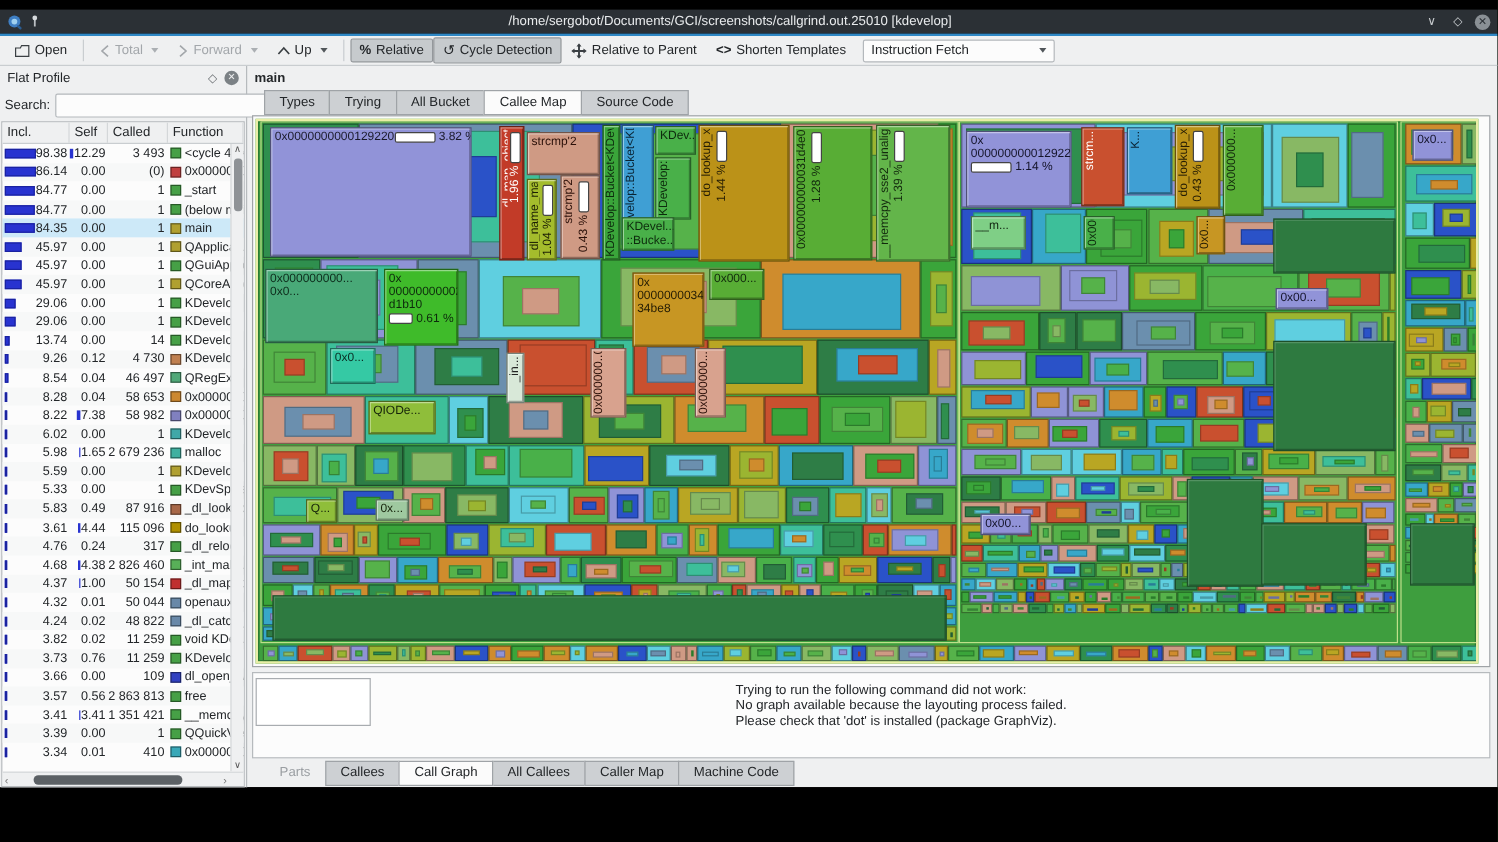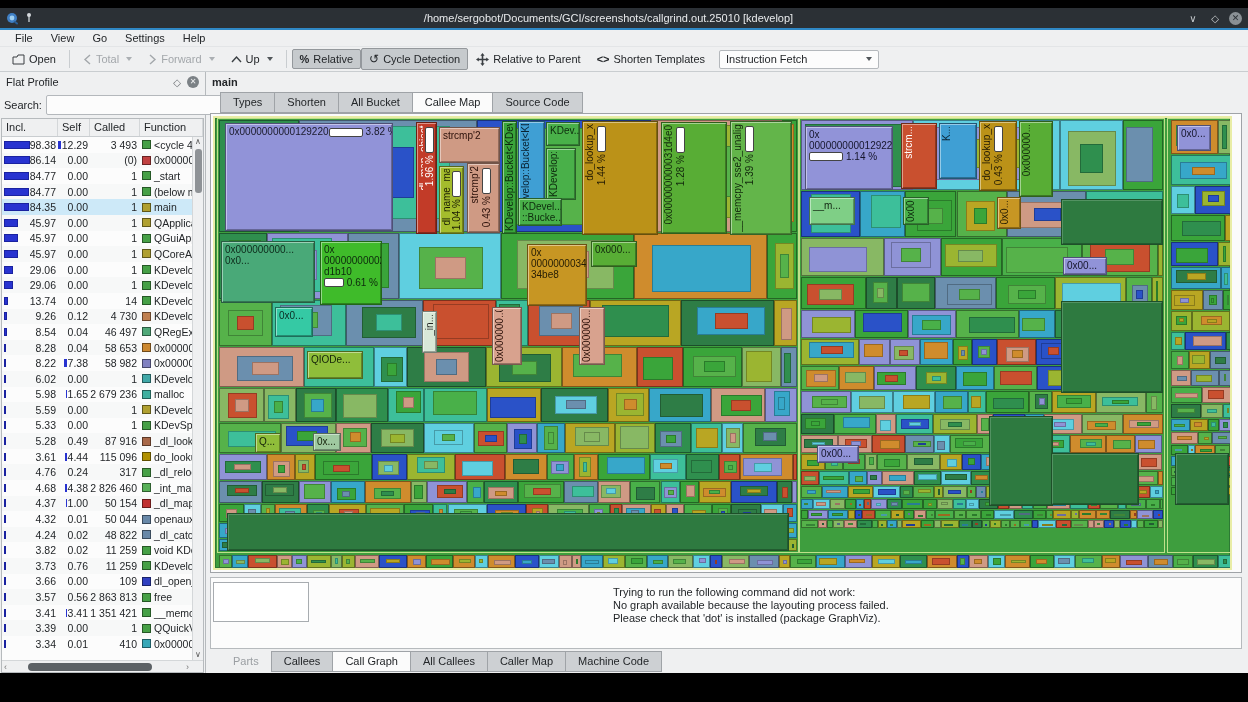--- a/index.html
+++ b/index.html
@@ -112,27 +112,20 @@
           <circle cx="5" cy="3" r="2" fill="#d6dadd"></circle>
         </svg>
     </span>
     <span class="title">/home/sergobot/Documents/GCI/screenshots/callgrind.out.25010 [kdevelop]</span>
     <span class="win-ctl">∨</span>
     <span class="win-ctl">◇</span>
     <span class="win-ctl close-circle">✕</span>
   </div>
   <div id="accent"></div>
 
-  <div id="menubar">
-      <span class="menu-item">File</span>
-      <span class="menu-item">View</span>
-      <span class="menu-item">Go</span>
-      <span class="menu-item">Settings</span>
-      <span class="menu-item">Help</span>
-    </div>
 
   <div id="toolbar">
     <div class="tbtn">
       <span>
           <svg width="13" height="11">
             <path d="M1 3 h4 l1 -2 h6 v9 h-11 z" fill="none" stroke="#3a3f43"></path>
           </svg>
         </span>
       <span>Open</span>
     </div>
@@ -480,21 +473,21 @@
                 </div>
                 <div class="cell c-called">1</div>
                 <div class="cell c-fn">
                   <span class="fn-sq" style="background: rgb(70, 160, 70);"></span>
                   <span style="white-space: nowrap;">KDevSplas...</span>
                 </div>
               </div>
               <div class="row alt">
                 <div class="cell c-incl">
                   <span class="incl-bar" style="width: 1.584px;"></span>
-                  <span class="num">5.28</span>
+                  <span class="num">5.83</span>
                 </div>
                 <div class="cell c-self">
                   <span>0.49</span>
                 </div>
                 <div class="cell c-called">87 916</div>
                 <div class="cell c-fn">
                   <span class="fn-sq" style="background: rgb(168, 104, 72);"></span>
                   <span style="white-space: nowrap;">_dl_lookup...</span>
                 </div>
               </div>
@@ -696,21 +689,21 @@
           <div class="hhandle"></div>
           <span class="harrow" style="right:14px;">›</span>
         </div>
       </div>
     </div>
 
     <div id="rpanel">
       <div id="view-title">main</div>
       <div class="tabbar" id="top-tabs">
           <div class="tab">Types</div>
-          <div class="tab">Shorten</div>
+          <div class="tab">Trying</div>
           <div class="tab">All Bucket</div>
           <div class="tab active">Callee Map</div>
           <div class="tab">Source Code</div>
         </div>
       <div id="map-frame">
         <div id="treemap">
             <div class="mcell" style="left: 4px; top: 2px; width: 80.4975px; height: 112px; background: rgb(47, 143, 78);">
               <div class="mcell-inner" style="inset: 16.0924px 9.55551px 10.1753px 16.155px; background: rgb(207, 140, 45);"></div>
             </div>
             <div class="mcell" style="left: 84.4975px; top: 2px; width: 177.556px; height: 112px; background: rgb(107, 143, 174);">

